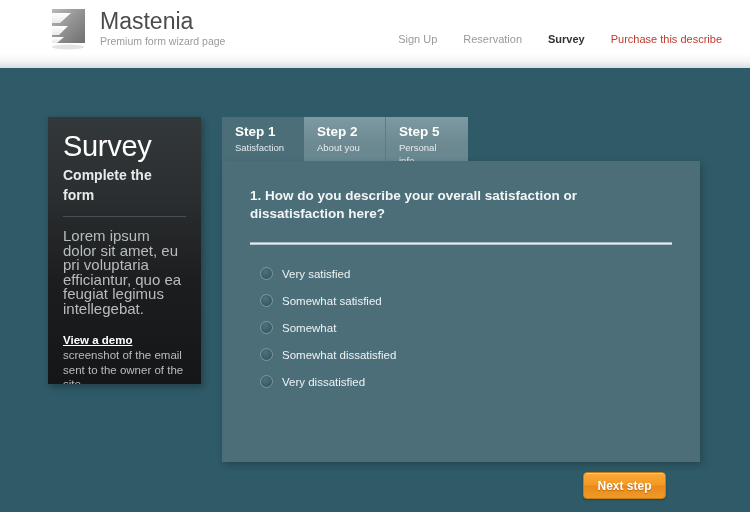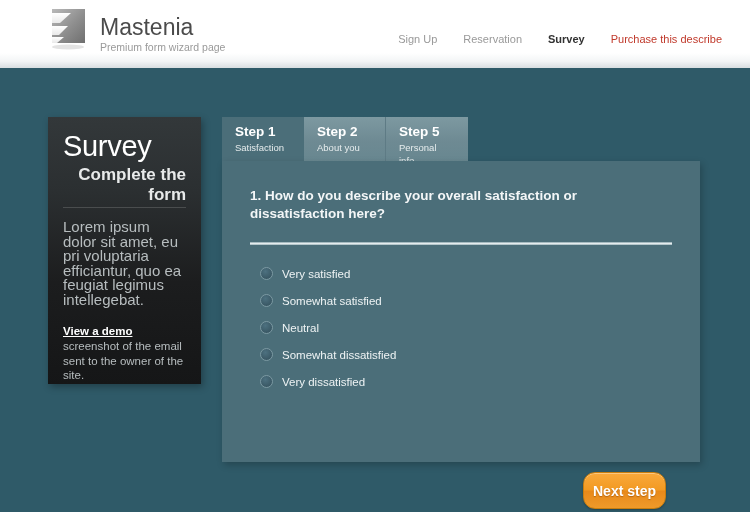--- a/index.html
+++ b/index.html
@@ -37,21 +37,21 @@
     align-items: flex-start;
   }
   .logo-mark {
     width: 42px;
     height: 44px;
     position: relative;
     flex: none;
   }
   .logo-title-wrap {
     margin-left: 10px;
-    margin-top: 8px;
+    margin-top: 2px;
   }
   .logo-title {
     font-size: 23px;
     color: #4b4b4b;
     font-weight: normal;
     letter-spacing: 0px;
     line-height: 25px;
   }
   .logo-sub {
     font-size: 10.5px;
@@ -108,25 +108,24 @@
   .sb-title {
     color: #ffffff;
     font-size: 29px;
     line-height: 33px;
     font-weight: normal;
     margin: 0 0 2px 0;
     letter-spacing: -0.3px;
   }
   .sb-subtitle {
     color: #e8eaea;
-    font-size: 17px;
+    font-size: 14px;
     line-height: 20px;
     font-weight: bold;
-    margin: 0 0 2px 0;
-    text-align: right;
+    margin: 0 0 11px 0;
   }
   .sb-rule {
     height: 1px;
     background: #4a4d4e;
     margin: 0 0 8px 0;
   }
   .sb-body {
     color: #b7bdbf;
     font-size: 15px;
     line-height: 14.5px;
@@ -241,27 +240,27 @@
   .option-label {
     font-size: 11.5px;
     color: #eef3f4;
     line-height: 14px;
   }
   #next-step {
     position: absolute;
     left: 361px;
     top: 311px;
     width: 83px;
-    height: 37px;
+    height: 27px;
     border: 1px solid #c97d0d;
-    border-radius: 12px;
+    border-radius: 4px;
     background: linear-gradient(to bottom, #f9a93c 0%, #f29a22 48%, #e8891a 52%, #ef9a2a 100%);
     box-shadow: 0 1px 2px rgba(0,0,0,0.25), inset 0 1px 0 rgba(255,255,255,0.35);
     color: #ffffff;
-    font-size: 14px;
+    font-size: 12px;
     font-weight: bold;
     text-shadow: 0 1px 1px rgba(140,70,0,0.55);
     display: flex;
     align-items: center;
     justify-content: center;
     cursor: pointer;
     box-sizing: border-box;
     padding: 0;
     font-family: "Liberation Sans", sans-serif;
   }
@@ -344,21 +343,21 @@
         <div class="option">
           <span class="radio"></span>
           <span class="option-label">Very satisfied</span>
         </div>
         <div class="option">
           <span class="radio"></span>
           <span class="option-label">Somewhat satisfied</span>
         </div>
         <div class="option">
           <span class="radio"></span>
-          <span class="option-label">Neutral</span>
+          <span class="option-label">Somewhat</span>
         </div>
         <div class="option">
           <span class="radio"></span>
           <span class="option-label">Somewhat dissatisfied</span>
         </div>
         <div class="option">
           <span class="radio"></span>
           <span class="option-label">Very dissatisfied</span>
         </div>
       </div>

